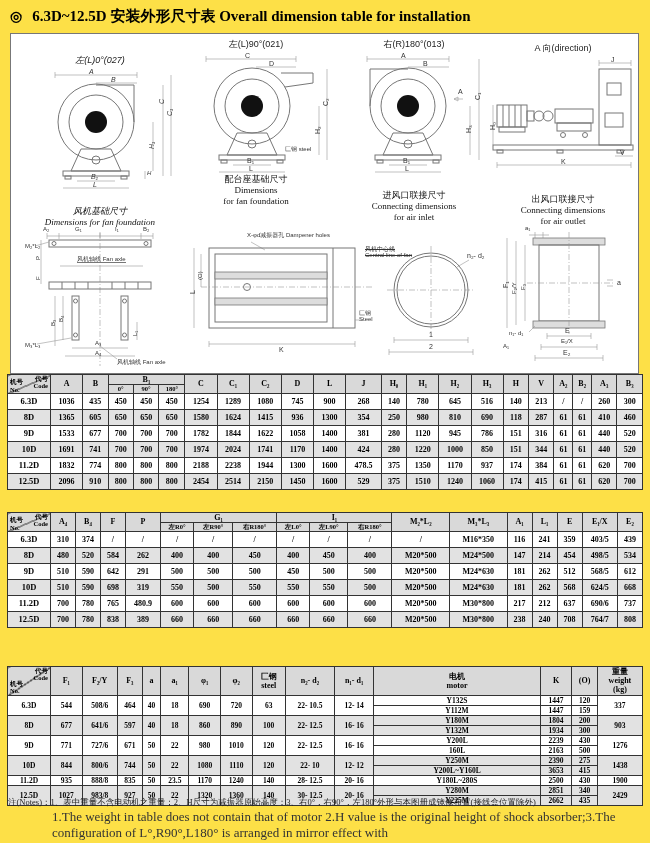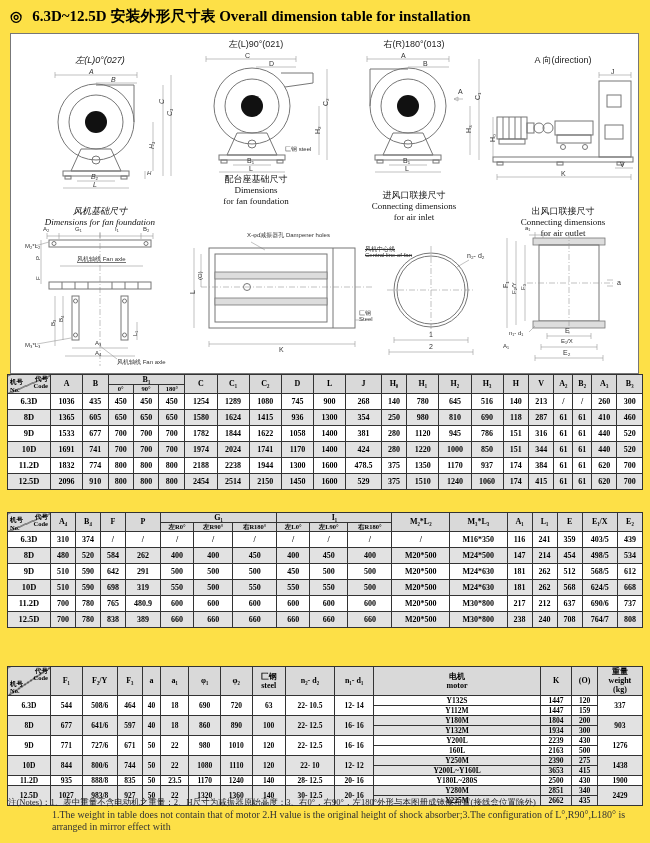--- a/index.html
+++ b/index.html
@@ -39,21 +39,21 @@
   td.code{font-size:8.5px;width:40px;}
   td.motor-col{min-width:92px;}
   th.corner{position:relative;width:42px;padding:0;
     background-color:#d9d9d9;
     background-image:linear-gradient(to bottom right,transparent 48.8%,#333 48.8%,#333 51.2%,transparent 51.2%);}
   th.corner .c1{position:absolute;top:0;right:2px;font-size:6.5px;text-align:right;line-height:1.1;}
   th.corner .c2{position:absolute;bottom:0;left:2px;font-size:6.5px;text-align:left;line-height:1.1;}
   
   .notes{position:absolute;left:8px;top:797px;width:636px;color:#222;}
   .notes .zh{font-size:8.5px;}
-  .notes .en{margin-left:44px;font-size:10px;line-height:1.2;color:#333;}
+  .notes .en{margin-left:44px;font-size:13px;line-height:1.2;color:#333;}
 </style>
 </head>
 <body>
 
 <div id="page">
 
   <div class="title">
     <span class="bullet">◎</span><span>6.3D~12.5D 安装外形尺寸表 Overall dimension table for installation</span>
   </div>
 
@@ -154,21 +154,21 @@
       <span class="dlabel" style="left:84px;top:22px">B</span>
       <span class="dlabel rot" style="left:135px;top:62px">C₁</span>
       <span class="dlabel rot" style="left:126px;top:95px">H₃</span>
       <span class="dlabel" style="left:119px;top:50px">A</span>
       <span class="dlabel" style="left:64px;top:119px">B₁</span>
       <span class="dlabel" style="left:66px;top:127px">L</span>
       <div class="dcaption" style="top:152px"><span>进风口联接尺寸</span><br><span>Connecting dimensions
 for air inlet</span></div>
     </div>
 
-    <div class="dcell" style="left:478px;top:20px;width:148px;height:186px;">
+    <div class="dcell" style="left:478px;top:8px;width:148px;height:186px;">
       <span class="dheading">A 向(direction)</span>
       <svg width="148" height="130" viewBox="0 0 148 130" style="top:13px">
         <line class="thin" x1="110" y1="8" x2="142" y2="8"></line>
           <line class="thin" x1="110" y1="5" x2="110" y2="11"></line>
           <line class="thin" x1="142" y1="5" x2="142" y2="11"></line>
         <rect class="ln" x="110" y="14" width="32" height="76"></rect>
         <rect class="ln" x="118" y="28" width="14" height="12"></rect>
           <rect class="ln" x="116" y="58" width="18" height="14"></rect>
         <rect class="ln" x="8" y="50" width="30" height="22"></rect>
         <line class="ln" x1="14" y1="50" x2="14" y2="72"></line>

